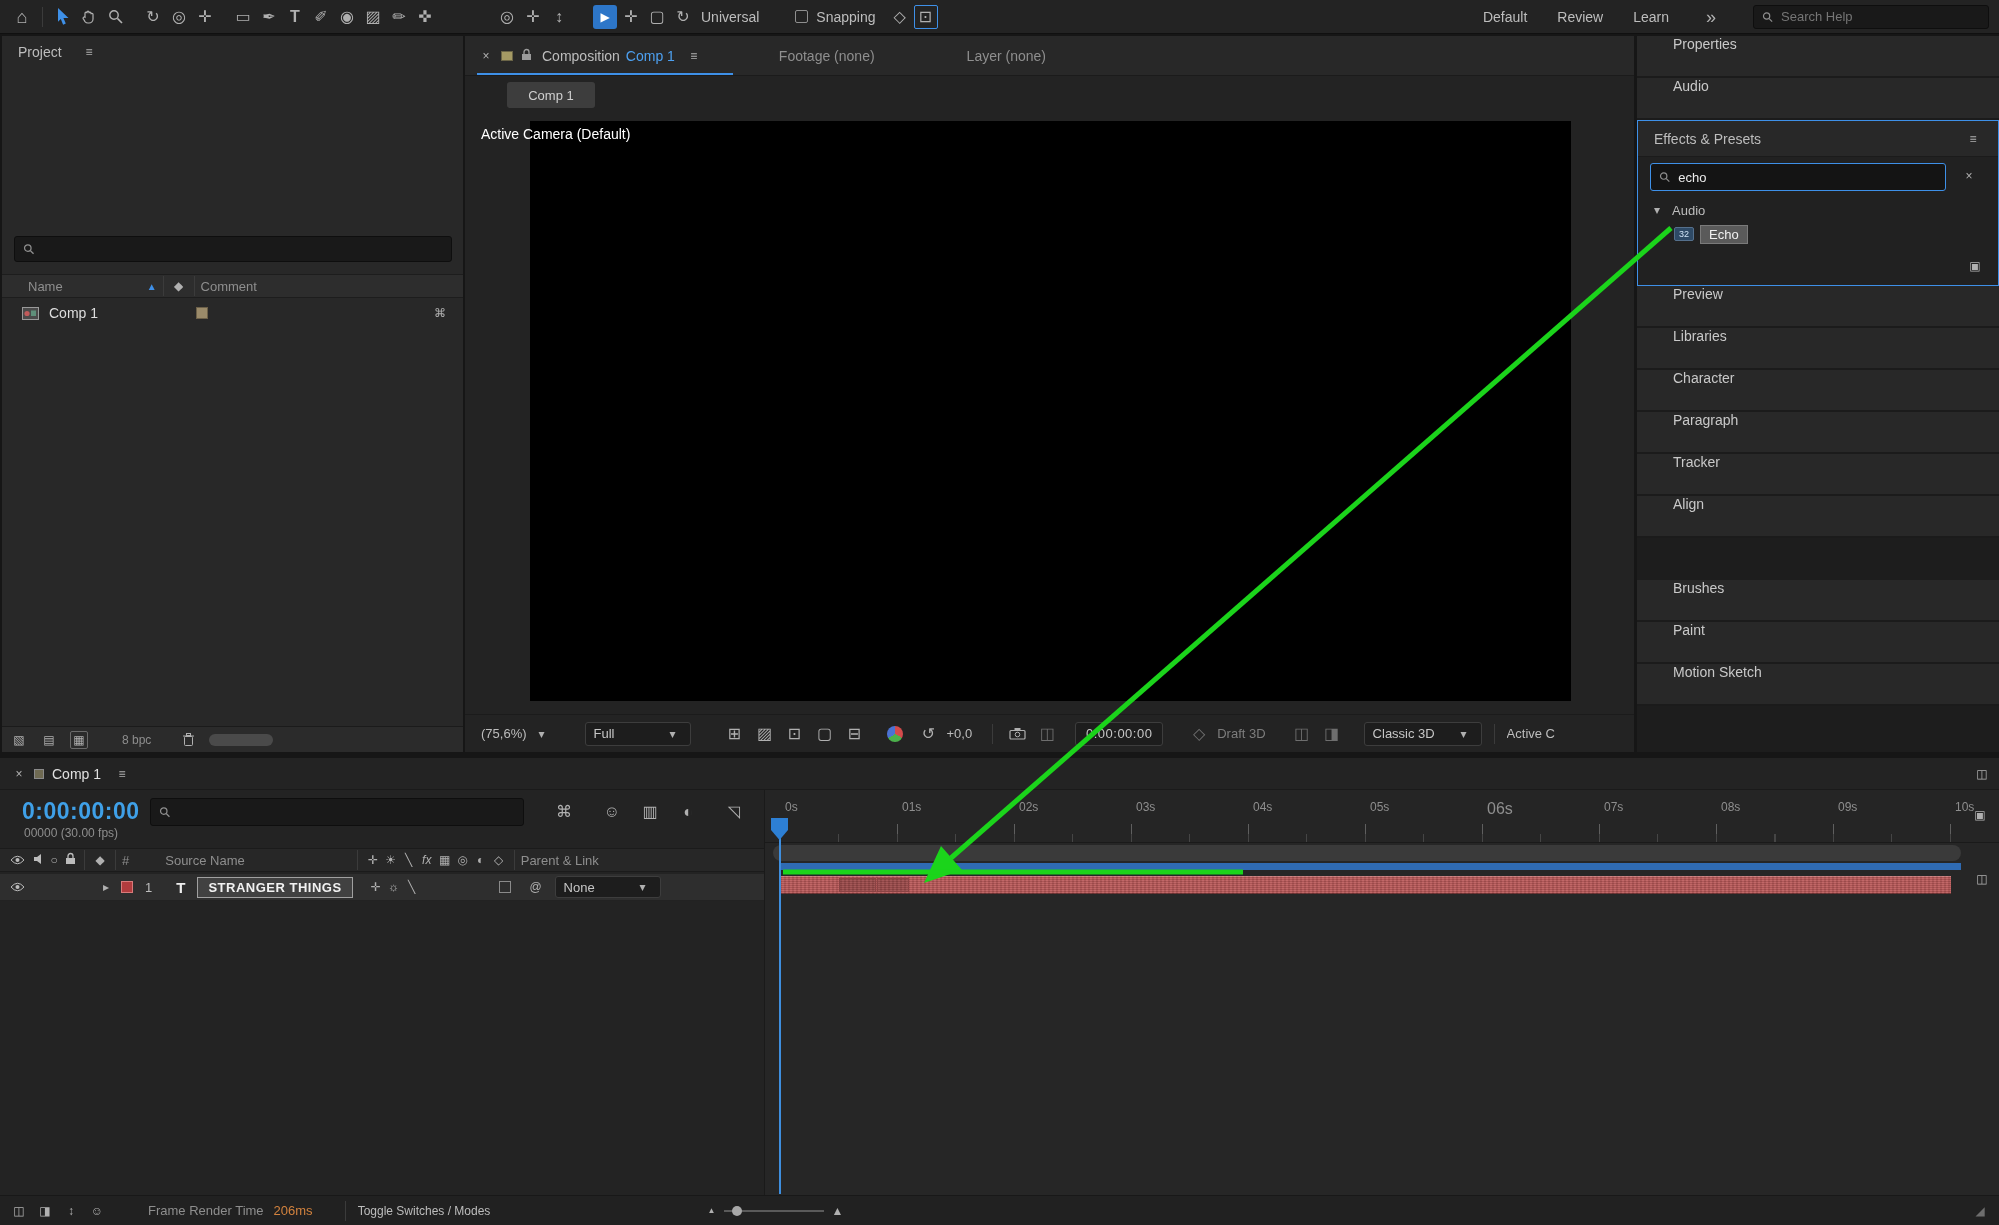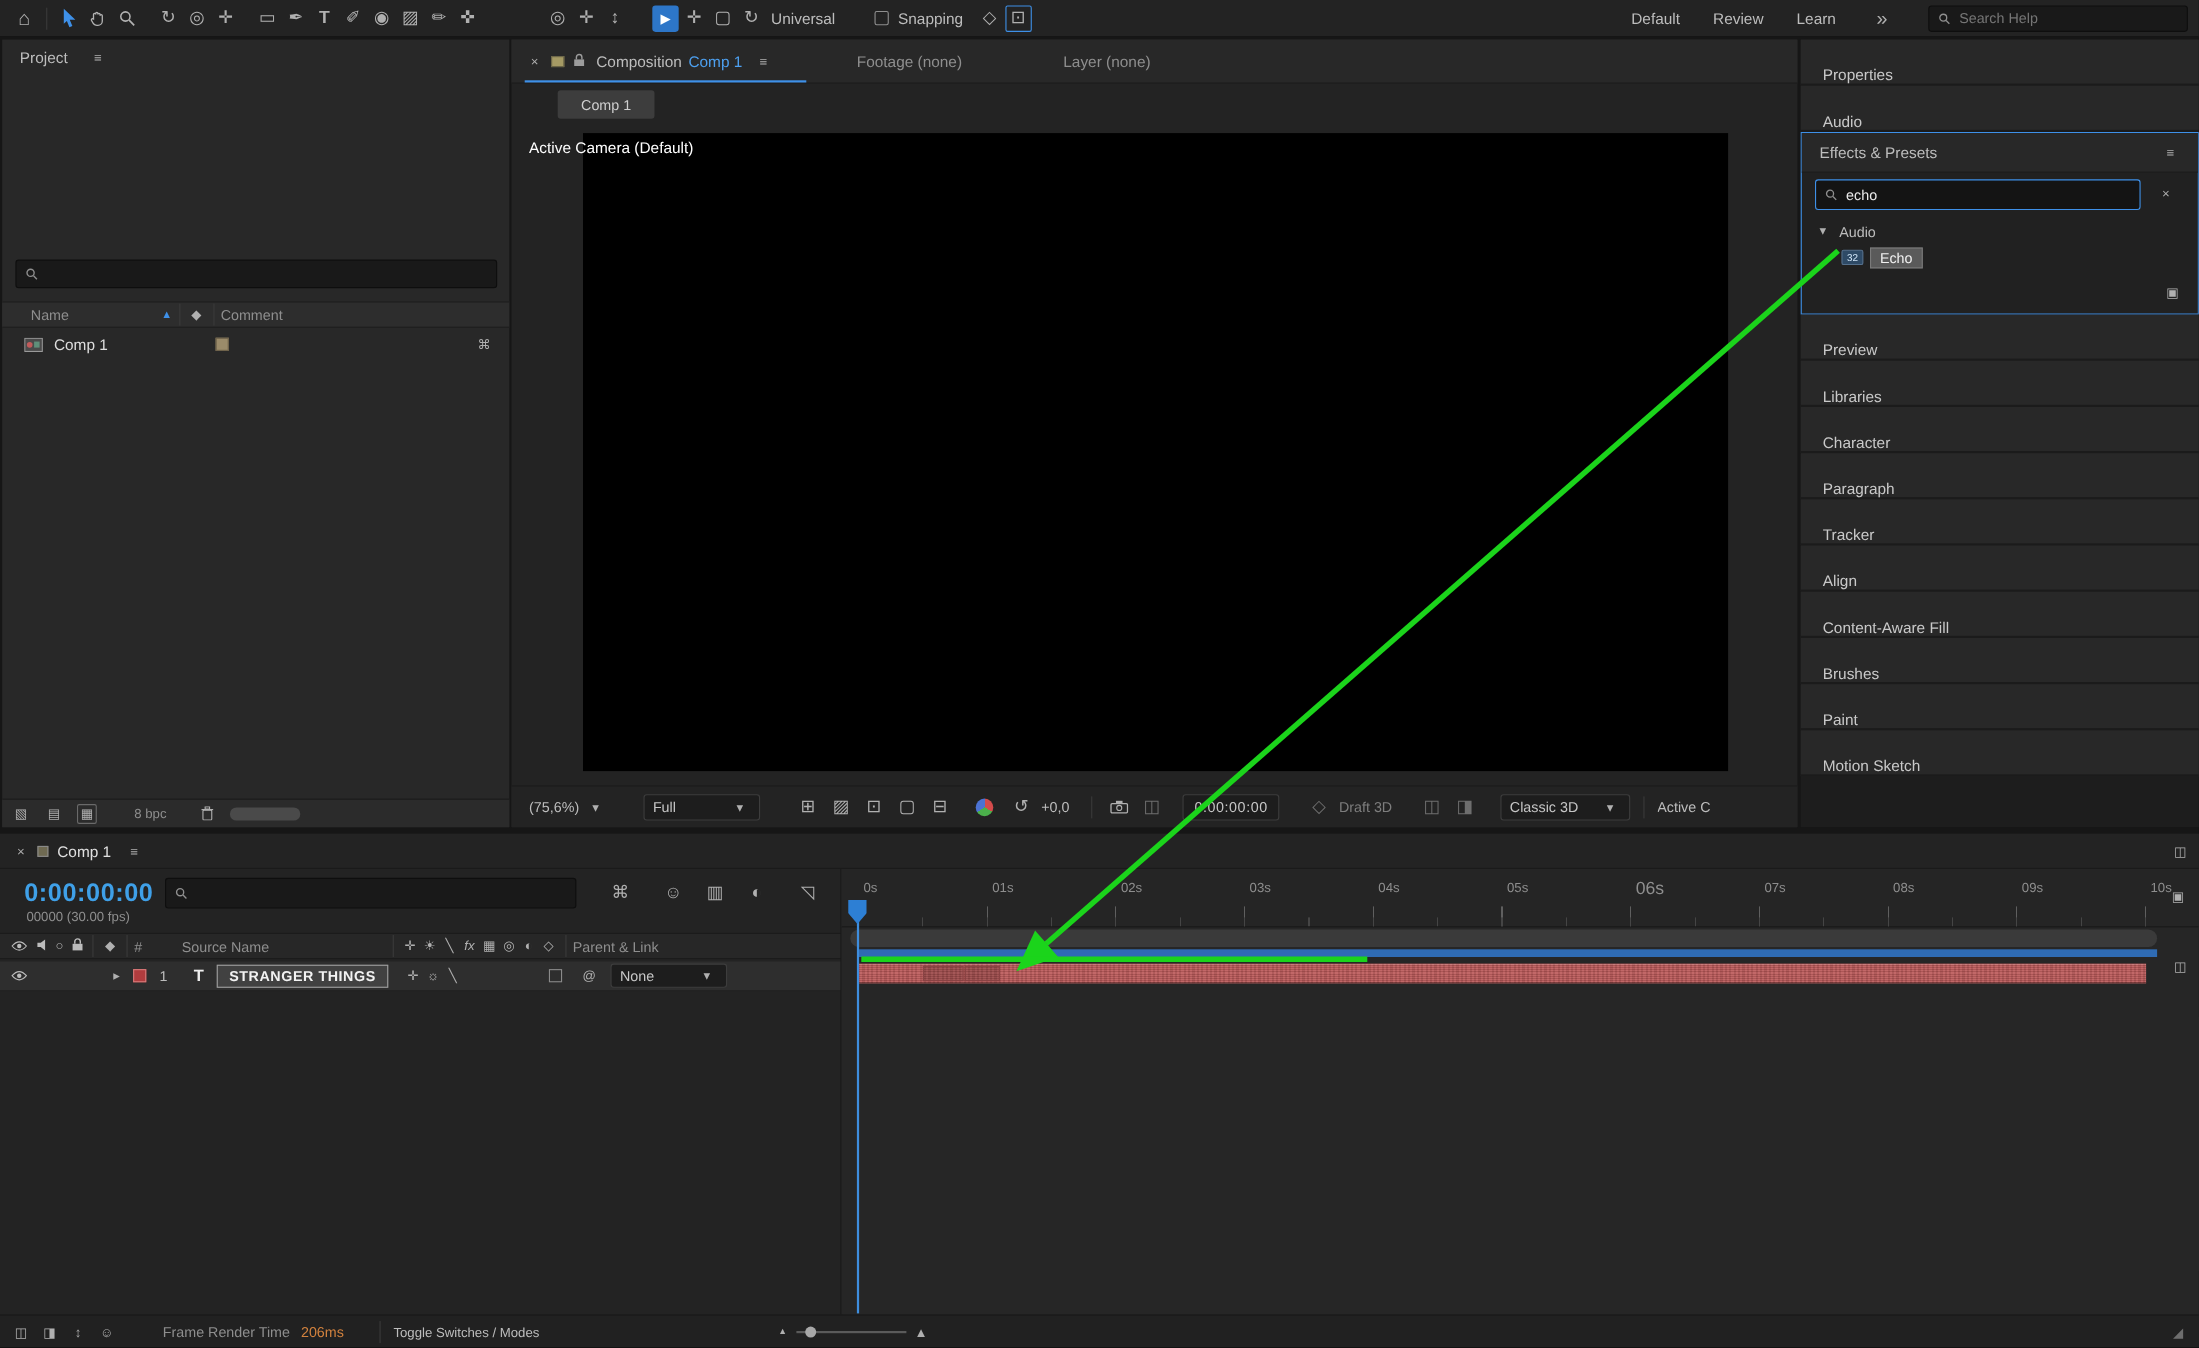--- a/index.html
+++ b/index.html
@@ -13,21 +13,21 @@
   .ic.sm{min-width:18px;height:18px;font-size:12px}
   .ic.dim{color:#6e6e6e}
   .lbl{color:#bdbdbd;font-size:14px;white-space:nowrap}
   .dim{color:#8e8e8e}
   .vsep{width:1px;height:20px;background:#3b3b3b;margin:0 6px;flex:none}
   .inbox{background:#191919;border:1px solid #0e0e0e;border-radius:3px;display:flex;align-items:center;padding:0 8px;gap:6px}
   .drop{background:#1d1d1d;border:1px solid #3d3d3d;border-radius:3px;display:flex;align-items:center;
         justify-content:space-between;padding:0 8px;color:#c6c6c6;font-size:13px}
   .panel{position:absolute;background:#282828}
   .rp-h{position:absolute;left:0;right:0;height:42px;background:#282828;border-bottom:2px solid #1b1b1b;
-        display:flex;align-items:flex-end;padding-left:20px;font-size:14px;color:#c9c9c9}
+        display:flex;align-items:flex-start;padding-left:36px;font-size:14px;color:#c9c9c9}
   .chip{background:#3d3d3d;border-radius:3px;display:flex;align-items:center;justify-content:center;
         color:#cfcfcf;font-size:13px}
   input{font-family:"Liberation Sans",sans-serif;background:transparent;border:none;outline:none;color:#ddd;font-size:13px;width:100%}
   .tick-major{background:repeating-linear-gradient(90deg,#5f5f5f 0 1px,transparent 1px 117px)}
   .tick-minor{background:repeating-linear-gradient(90deg,#454545 0 1px,transparent 1px 58.5px)}
   .redbar{background-color:#bf6060;
      background-image:repeating-linear-gradient(0deg,rgba(0,0,0,.10) 0 1px,rgba(255,255,255,.05) 1px 2px),
                       repeating-linear-gradient(90deg,rgba(90,20,20,.18) 0 2px,transparent 2px 4px);
      box-shadow:inset 0 1px 0 rgba(255,255,255,.18),inset 0 -1px 0 rgba(0,0,0,.35)}
   .tc{letter-spacing:.5px}
@@ -256,23 +256,20 @@
         <span>Character</span>
       </div>
     <div class="rp-h" style="top:376px">
         <span>Paragraph</span>
       </div>
     <div class="rp-h" style="top:418px">
         <span>Tracker</span>
       </div>
     <div class="rp-h" style="top:460px">
         <span>Align</span>
-      </div>
-    <div class="rp-h" style="top:502px">
-        <span>Content-Aware Fill</span>
       </div>
     <div class="rp-h" style="top:544px">
         <span>Brushes</span>
       </div>
     <div class="rp-h" style="top:586px">
         <span>Paint</span>
       </div>
     <div class="rp-h" style="top:628px">
         <span>Motion Sketch</span>
       </div>

